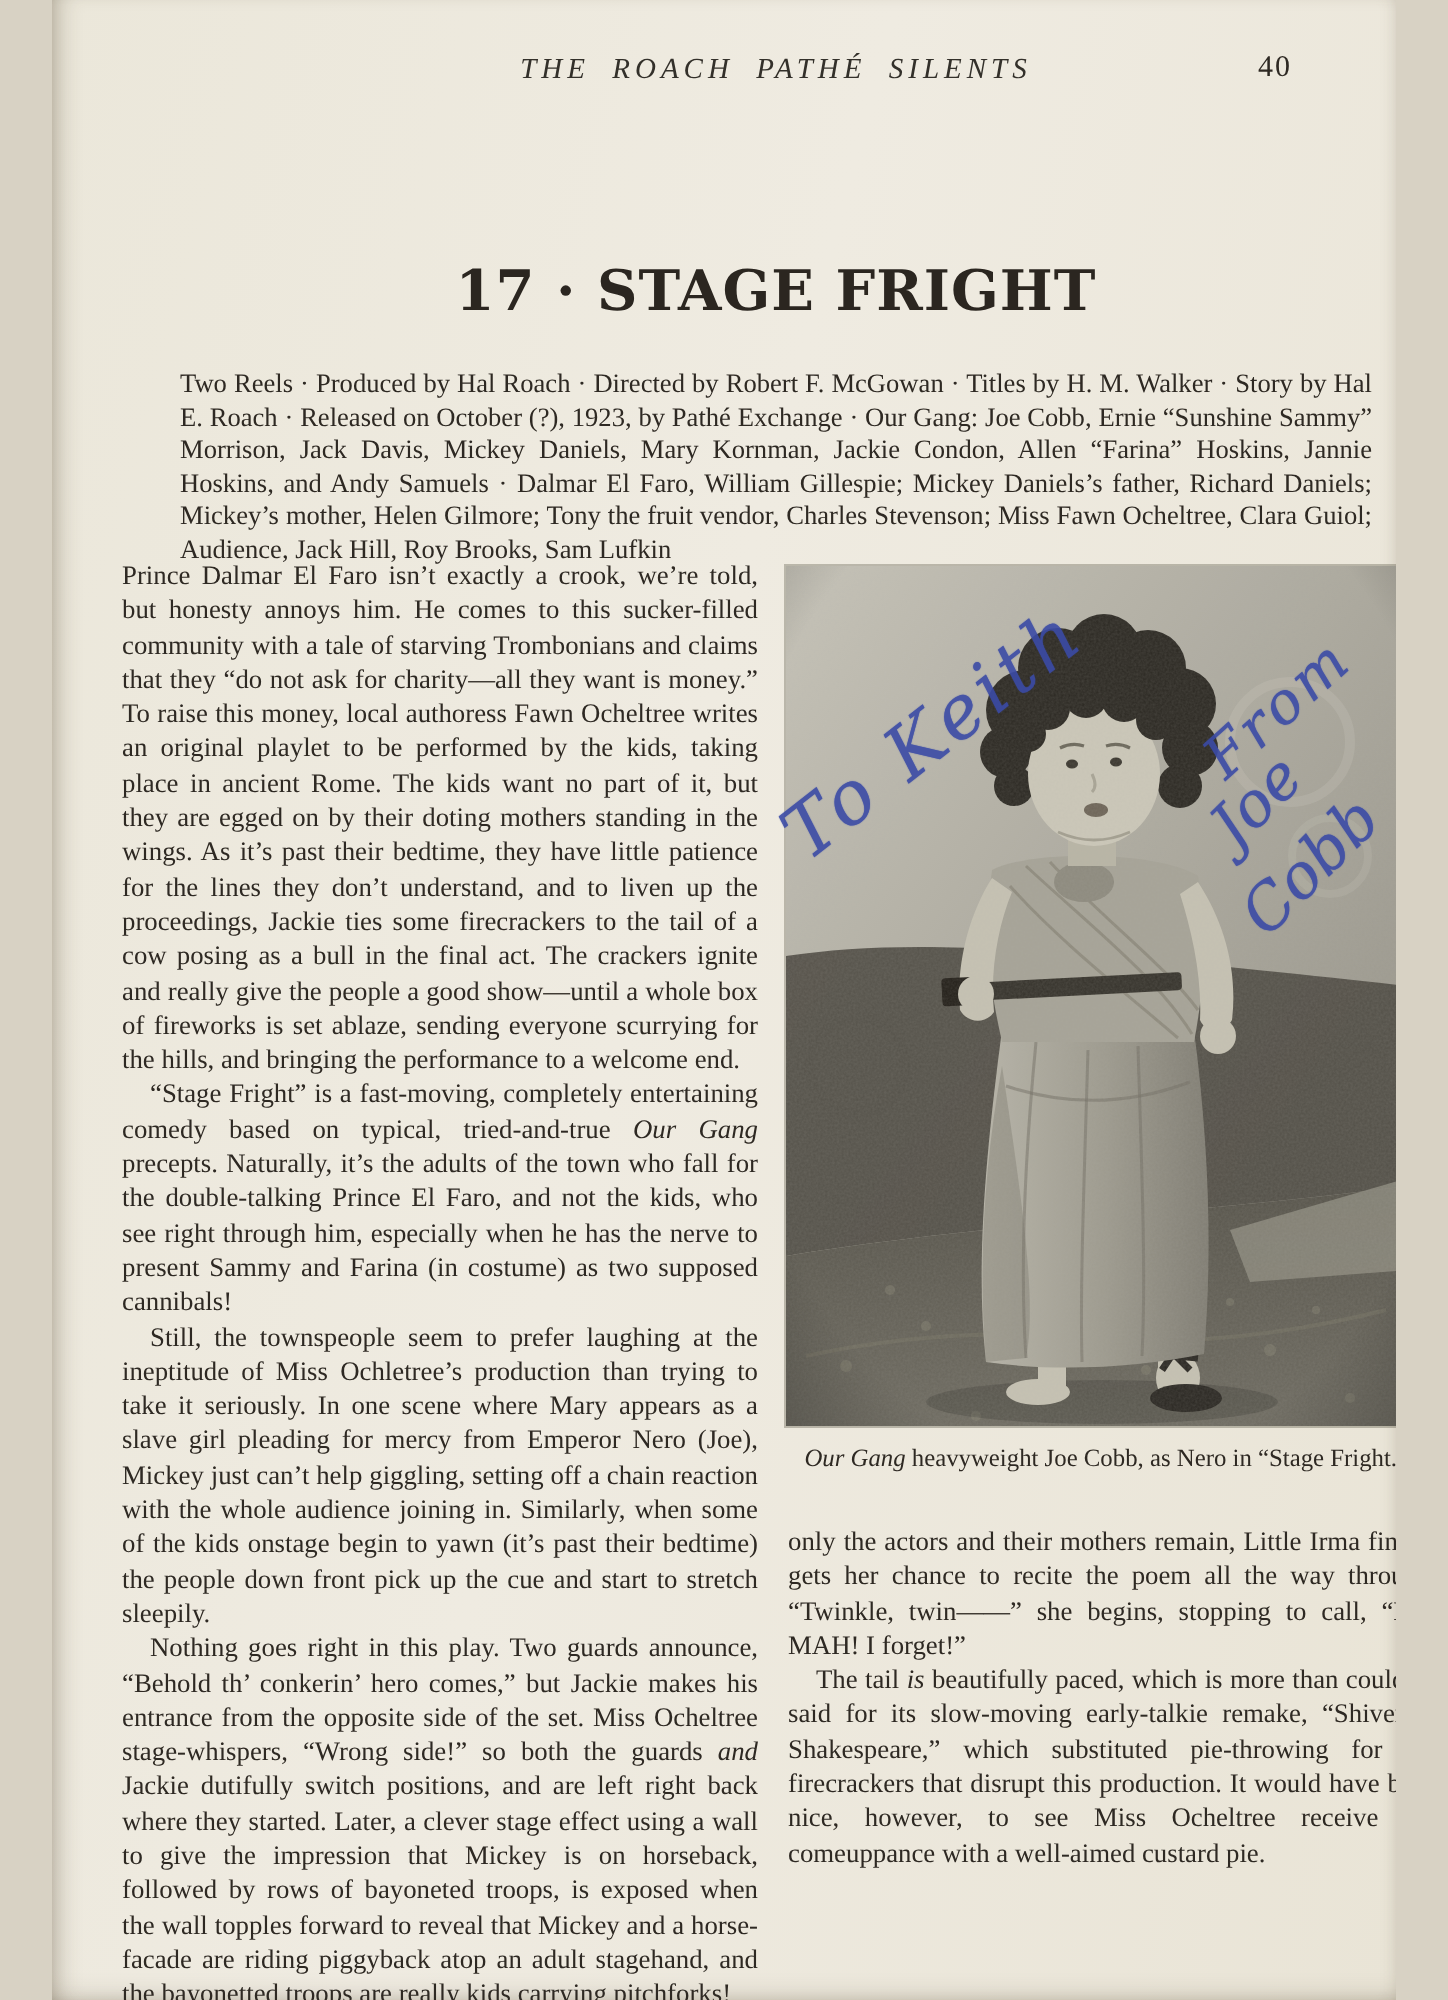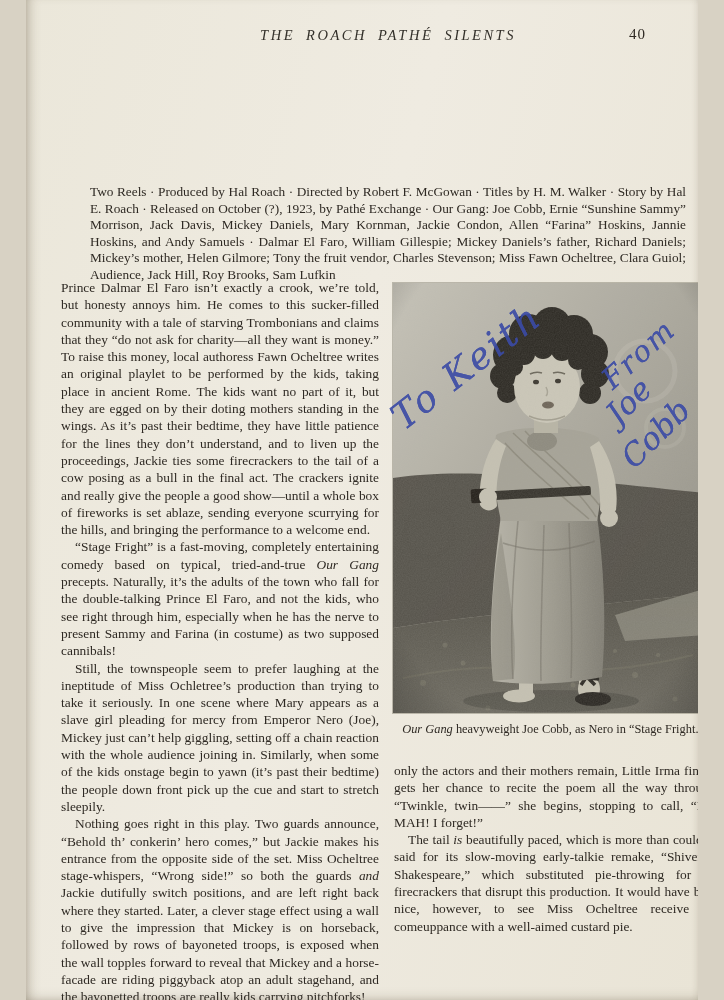--- a/index.html
+++ b/index.html
@@ -61,20 +61,21 @@
   .caption { margin-top:9px; text-align:right; font-size:12.4px; color:#2e2923; }
 </style>
 </head>
 <body>
 
 <div class="page">
 
   <div class="running-head">THE ROACH PATHÉ SILENTS</div>
   <div class="page-num">40</div>
 
+  <div class="chapter-title">17 · STAGE FRIGHT</div>
 
   <div class="credits">Two Reels · Produced by Hal Roach · Directed by Robert F. McGowan · Titles by H. M. Walker · Story by Hal E. Roach · Released on October (?), 1923, by Pathé Exchange · Our Gang: Joe Cobb, Ernie “Sunshine Sammy” Morrison, Jack Davis, Mickey Daniels, Mary Kornman, Jackie Condon, Allen “Farina” Hoskins, Jannie Hoskins, and Andy Samuels · Dalmar El Faro, William Gillespie; Mickey Daniels’s father, Richard Daniels; Mickey’s mother, Helen Gilmore; Tony the fruit vendor, Charles Stevenson; Miss Fawn Ocheltree, Clara Guiol; Audience, Jack Hill, Roy Brooks, Sam Lufkin</div>
 
   <div class="col-left">
     <p>Prince Dalmar El Faro isn’t exactly a crook, we’re told, but honesty annoys him. He comes to this sucker-filled community with a tale of starving Trombonians and claims that they “do not ask for charity—all they want is money.” To raise this money, local authoress Fawn Ocheltree writes an original playlet to be performed by the kids, taking place in ancient Rome. The kids want no part of it, but they are egged on by their doting mothers standing in the wings. As it’s past their bedtime, they have little patience for the lines they don’t understand, and to liven up the proceedings, Jackie ties some firecrackers to the tail of a cow posing as a bull in the final act. The crackers ignite and really give the people a good show—until a whole box of fireworks is set ablaze, sending everyone scurrying for the hills, and bringing the performance to a welcome end.</p>
     <p class="ind"><span>“Stage Fright” is a fast-moving, completely entertaining comedy based on typical, tried-and-true </span><i class="it">Our Gang</i><span> precepts. Naturally, it’s the adults of the town who fall for the double-talking Prince El Faro, and not the kids, who see right through him, especially when he has the nerve to present Sammy and Farina (in costume) as two supposed cannibals!</span></p>
     <p class="ind">Still, the townspeople seem to prefer laughing at the ineptitude of Miss Ochletree’s production than trying to take it seriously. In one scene where Mary appears as a slave girl pleading for mercy from Emperor Nero (Joe), Mickey just can’t help giggling, setting off a chain reaction with the whole audience joining in. Similarly, when some of the kids onstage begin to yawn (it’s past their bedtime) the people down front pick up the cue and start to stretch sleepily.</p>
     <p class="ind"><span>Nothing goes right in this play. Two guards announce, “Behold th’ conkerin’ hero comes,” but Jackie makes his entrance from the opposite side of the set. Miss Ocheltree stage-whispers, “Wrong side!” so both the guards </span><i class="it">and</i><span> Jackie dutifully switch positions, and are left right back where they started. Later, a clever stage effect using a wall to give the impression that Mickey is on horseback, followed by rows of bayoneted troops, is exposed when the wall topples forward to reveal that Mickey and a horse-facade are riding piggyback atop an adult stagehand, and the bayonetted troops are really kids carrying pitchforks!</span></p>
 
   </div>

